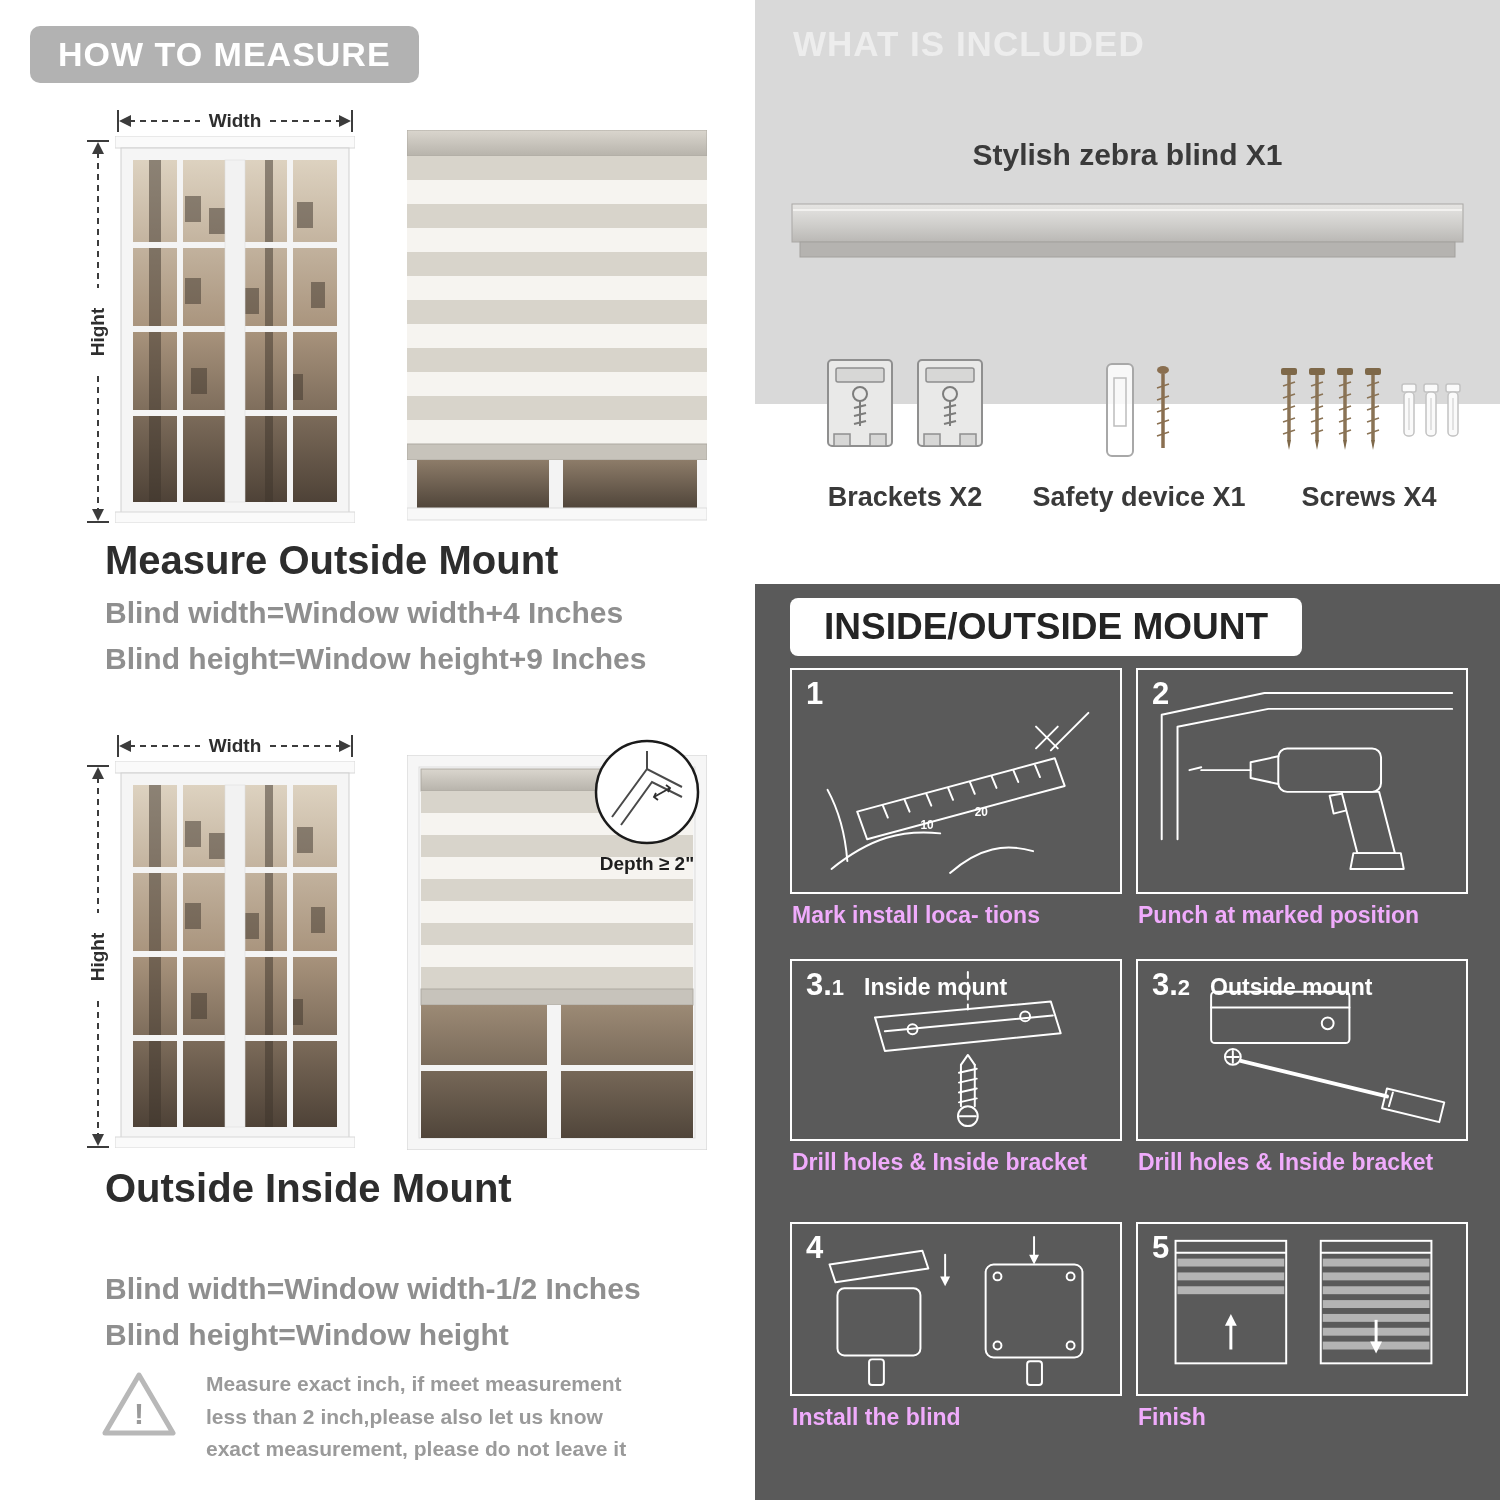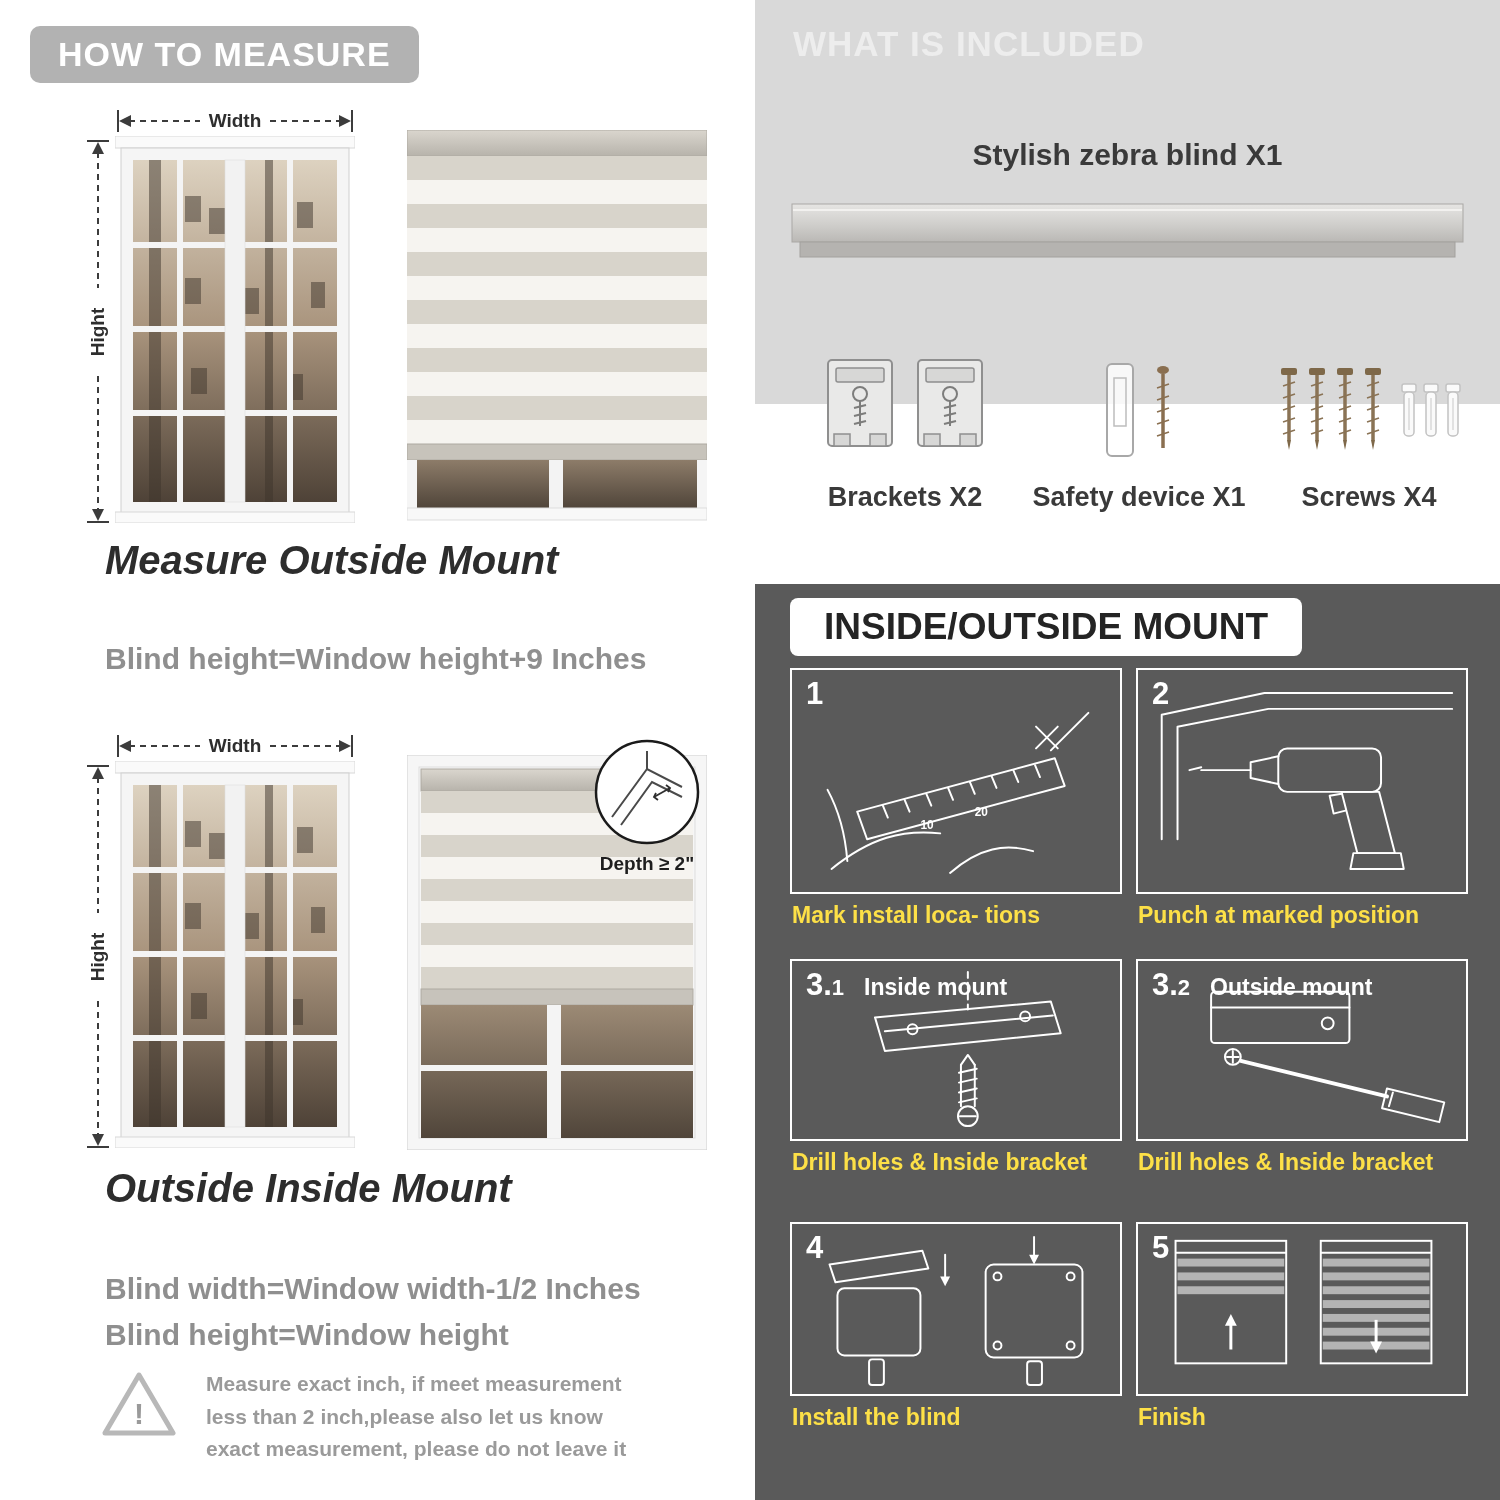--- a/index.html
+++ b/index.html
@@ -12,21 +12,21 @@
         font-size:34px;font-weight:700;padding:9px 28px;border-radius:10px;letter-spacing:1px;}
   .fig{position:absolute;width:645px;height:432px;}
   .fig-outside{left:85px;top:98px;}
   .fig-inside{left:85px;top:723px;}
   .harrow{position:absolute;left:0;top:40px;}
   .warrow{position:absolute;left:30px;top:8px;}
   .win{position:absolute;left:30px;top:38px;}
   .blind{position:absolute;left:322px;top:32px;}
   .depth{position:absolute;left:500px;top:14px;width:124px;text-align:center;}
   .depth-label{font-size:19px;font-weight:700;color:#1e1e1e;margin-top:2px;}
-  .sec-title{position:absolute;left:105px;font-size:40px;font-weight:700;color:#2d2d2d;font-style:italic;}
+  .sec-title{position:absolute;left:105px;font-size:40px;font-weight:700;color:#2d2d2d;}
   #title-outside{top:538px;} #title-inside{top:1166px;}
   .g-line{position:absolute;left:105px;font-size:30px;font-weight:700;color:#8f8f8f;}
   #ol1{top:596px;} #ol2{top:642px;}
   #il1{top:1226px;} #il2{top:1272px;} #il3{top:1318px;}
   .warning{position:absolute;left:100px;top:1368px;display:flex;align-items:flex-start;width:580px;}
   .warning-text{margin-left:28px;font-size:21px;font-weight:700;color:#9a9a9a;line-height:1.55;width:452px;}
 
   
   .inc-panel{position:absolute;left:755px;top:0;width:745px;height:404px;background:#d9d9d9;}
   .inc-header{position:absolute;left:38px;top:24px;font-size:35px;font-weight:700;color:#ededed;letter-spacing:1px;}
@@ -48,21 +48,21 @@
          grid-template-columns:332px 332px;column-gap:14px;}
   .box{position:relative;border:2px solid #fff;}
   .step:nth-child(-n+2) .box{height:222px;}
   .step:nth-child(n+3):nth-child(-n+4) .box{height:178px;}
   .step:nth-child(n+5) .box{height:170px;}
   .box svg{position:absolute;left:0;top:0;width:100%;height:100%;}
   .box-head{position:absolute;top:6px;left:14px;display:flex;align-items:baseline;gap:20px;color:#fff;}
   .step-num{font-size:31px;font-weight:700;}
   .step-num .sub{font-size:22px;}
   .step-inner-label{font-size:23px;font-weight:700;}
-  .cap{margin:8px 0 30px 2px;font-size:23px;font-weight:700;color:#fde047;}
+  .cap{margin:8px 0 30px 2px;font-size:23px;font-weight:700;color:#f0abfc;}
   .step:nth-child(3) .cap,.step:nth-child(4) .cap{margin-bottom:46px;}
 </style>
 </head>
 <body>
 
 <div class="page">
 
   <div class="pill">HOW TO MEASURE</div>
 
   <div class="fig fig-outside">
@@ -150,20 +150,21 @@
       <rect x="0" y="314" width="300" height="16" fill="#c7c3bb" stroke="#aeaaa2"></rect>
       <rect x="0" y="330" width="10" height="48" fill="#f5f5f5"></rect>
       <rect x="290" y="330" width="10" height="48" fill="#f5f5f5"></rect>
       <rect x="10" y="330" width="280" height="48" fill="url(#winC)"></rect>
       <rect x="142" y="330" width="14" height="48" fill="#f3f3f3"></rect>
       <rect x="0" y="378" width="300" height="12" fill="#f8f8f8" stroke="#ddd"></rect>
     </svg>
   </div>
 
   <div class="sec-title" id="title-outside">Measure Outside Mount</div>
+  <div class="g-line" id="ol1">Blind width=Window width+4 Inches</div>
   <div class="g-line" id="ol2">Blind height=Window height+9 Inches</div>
 
   <div class="fig fig-inside">
     <svg class="harrow" width="26" height="387" viewBox="0 0 26 387">
       <g stroke="#3c3c3c" stroke-width="2">
         <line x1="2" y1="3" x2="24" y2="3"></line>
           <line x1="2" y1="384" x2="24" y2="384"></line>
         <line x1="13" y1="14" x2="13" y2="150" stroke-dasharray="6 5"></line>
         <line x1="13" y1="238" x2="13" y2="374" stroke-dasharray="6 5"></line>
       </g>

